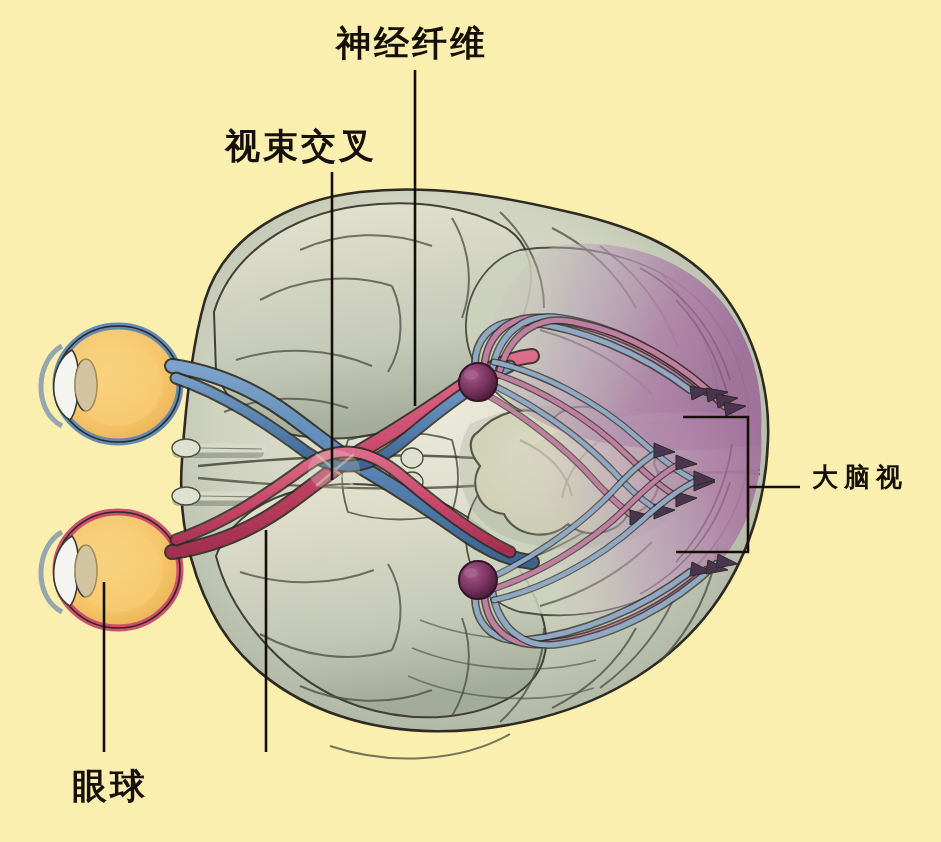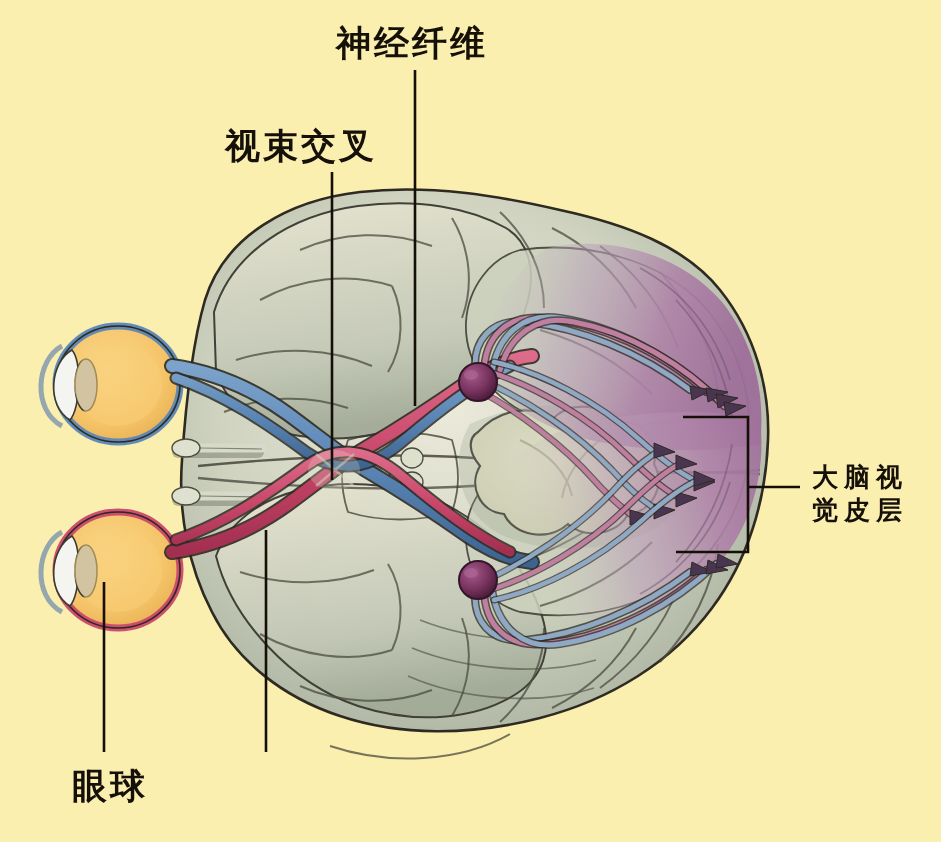--- a/index.html
+++ b/index.html
@@ -336,16 +336,15 @@
 
   <div class="lbl" id="lab-fiber">神经纤维</div>
 
   <div class="lbl" id="lab-chiasm">视束交叉</div>
 
   <div class="lbl" id="lab-eye">眼球</div>
 
 
   <div class="lbl" id="lab-cortex">
     <span class="l1">大脑视</span>
-    <span class="l2">觉皮层</span>
   </div>
 
 </div>
 
 </body></html>

